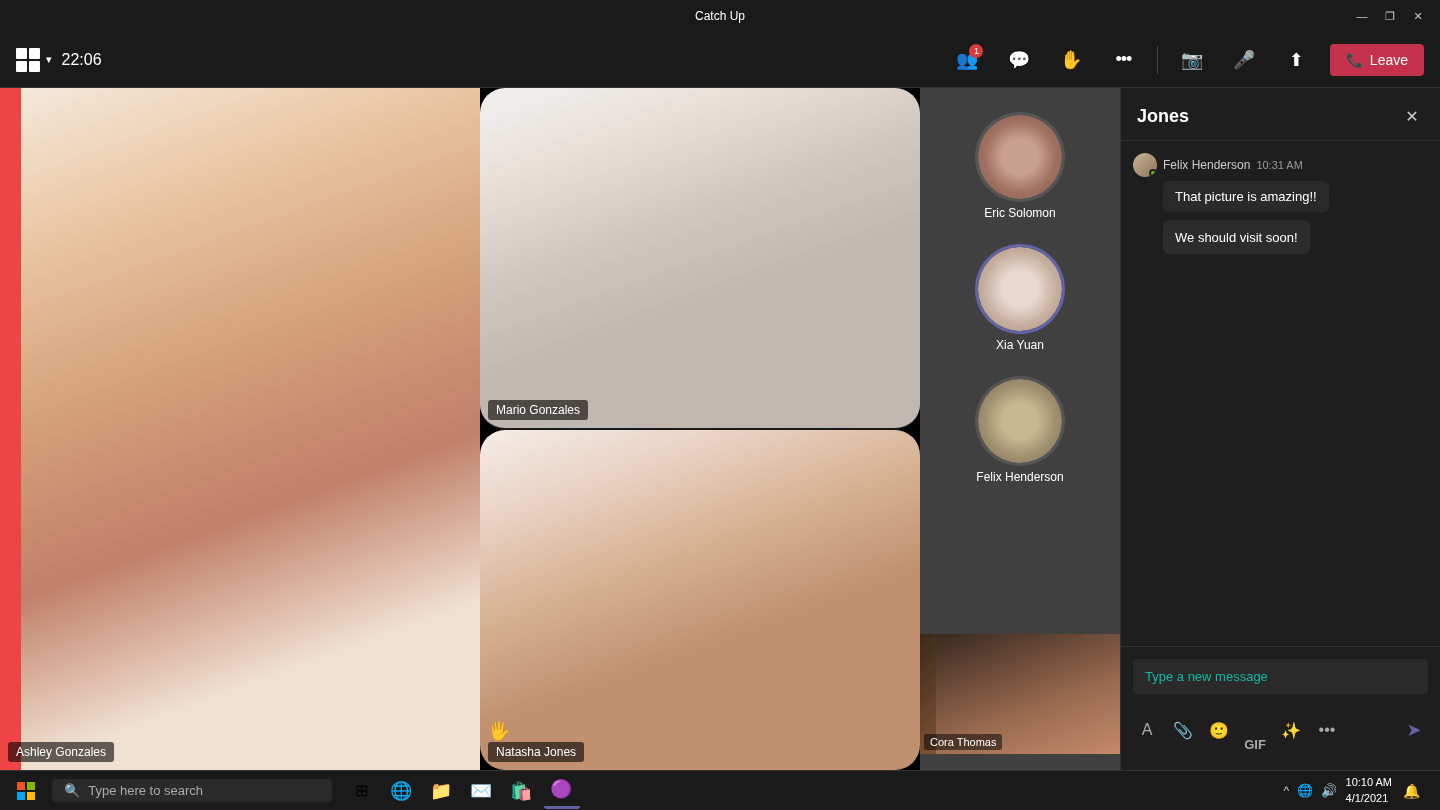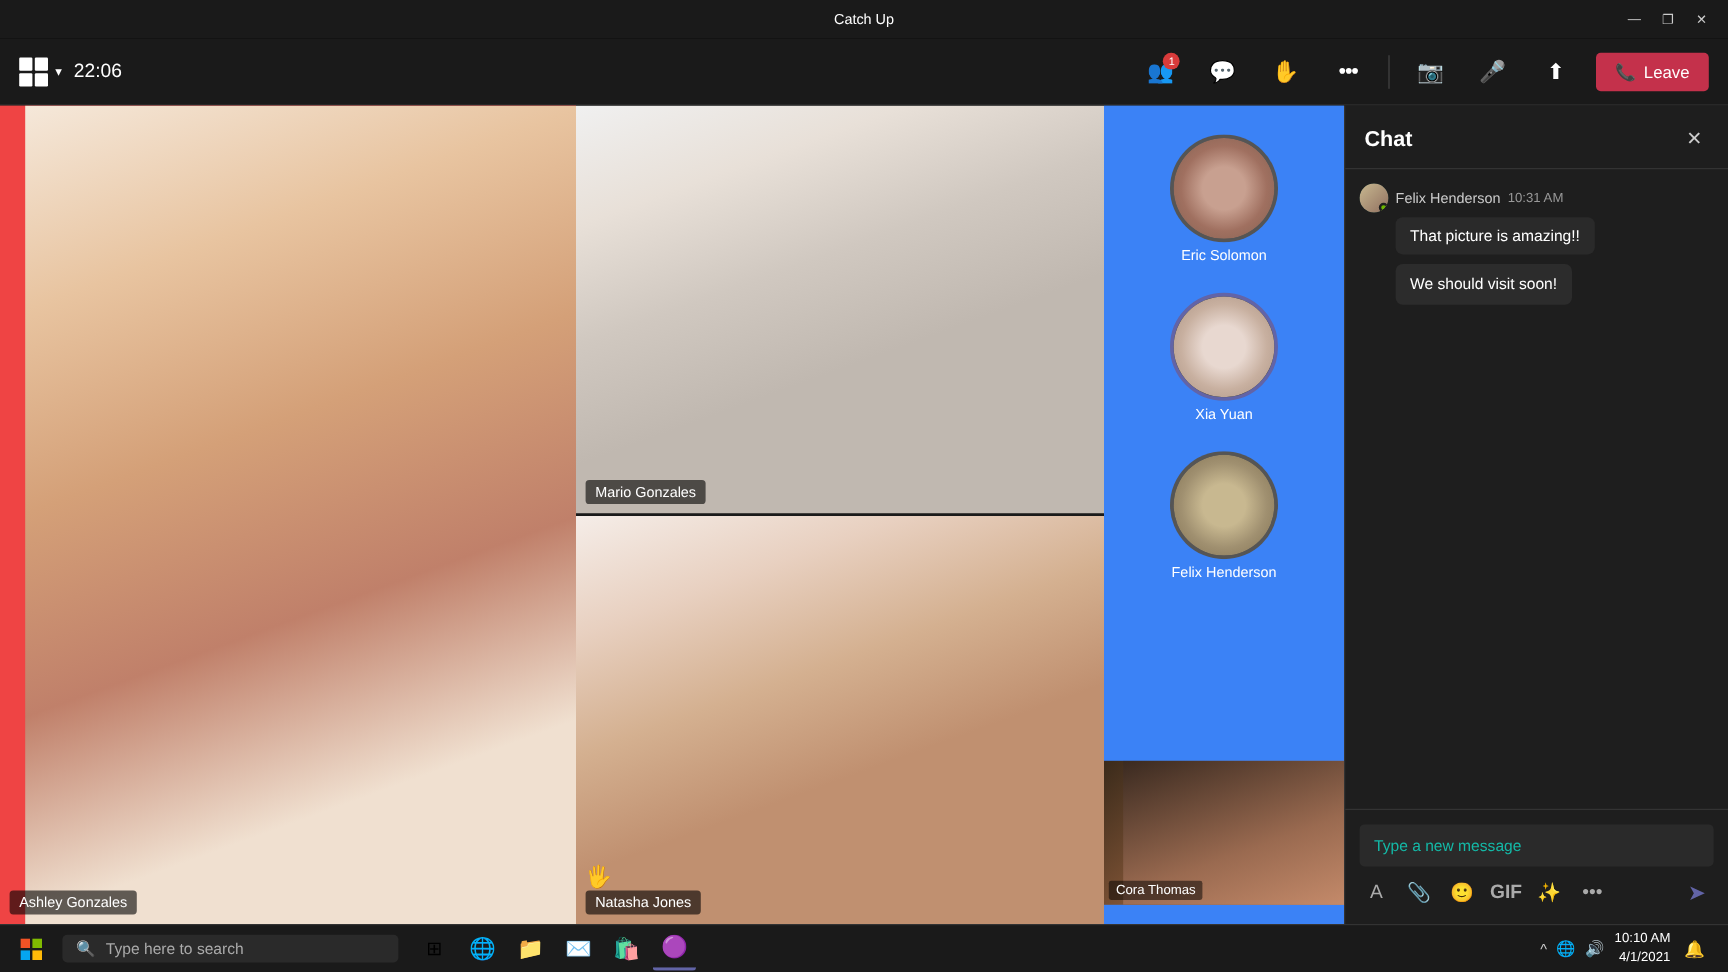--- a/index.html
+++ b/index.html
@@ -145,29 +145,30 @@
 
     .video-right {
       flex: 1;
       display: flex;
       flex-direction: column;
     }
     .video-top-right, .video-bottom-right {
       flex: 1;
       position: relative;
       overflow: hidden;
+      border-radius: 25px;
     }
     .video-top-right {
       border-bottom: 2px solid #1a1a1a;
     }
 
     
     .side-panel {
       width: 200px;
-      background: #3b82f6;
+      background: #404040;
       display: flex;
       flex-direction: column;
       align-items: center;
       padding: 16px 0;
       gap: 8px;
       overflow-y: auto;
     }
     .participant-circle-item {
       display: flex;
       flex-direction: column;
@@ -410,21 +411,21 @@
     .sys-tray {
       display: flex;
       align-items: center;
       gap: 8px;
       color: #ccc;
       font-size: 12px;
     }
     .sys-time {
       display: flex;
       flex-direction: column;
-      align-items: flex-end;
+      align-items: flex-start;
       color: #fff;
       font-size: 11px;
       line-height: 1.4;
     }
     .notification-btn {
       width: 24px;
       height: 24px;
       display: flex;
       align-items: center;
       justify-content: center;
@@ -592,21 +593,21 @@
     </div>
 
     <div class="cora-preview" style="margin-top:auto;">
       <div class="vid-cora"></div>
       <div class="cora-label">Cora Thomas</div>
     </div>
   </div>
 
   <div class="chat-panel">
     <div class="chat-header">
-      <span class="chat-title">Chat</span>
+      <span class="chat-title">Jones</span>
       <div class="chat-close-btn">✕</div>
     </div>
 
     <div class="chat-messages">
 
 
       <div style="display:flex;flex-direction:column;gap:2px;">
         <div class="msg-sender-row">
           <div class="msg-sender-avatar">
             <div style="width:100%;height:100%;background:linear-gradient(135deg,#c8b890,#907060);border-radius:50%;"></div>
@@ -630,21 +631,21 @@
     </div>
 
     <div class="chat-input-area">
       <div class="chat-input-box">
         <span>Type a new message</span>
       </div>
       <div class="chat-toolbar">
         <div class="chat-tool-btn">A</div>
         <div class="chat-tool-btn">📎</div>
         <div class="chat-tool-btn">🙂</div>
-        <div class="chat-tool-btn" style="font-size:16px;font-weight:bold;">GIF</div>
+        <div class="chat-tool-btn" style="font-size:13px;font-weight:bold;margin-top:28px;">GIF</div>
         <div class="chat-tool-btn">✨</div>
         <div class="chat-tool-btn">•••</div>
         <div class="send-btn chat-tool-btn">➤</div>
       </div>
     </div>
   </div>
 
 </div>
 
 <div class="taskbar">

